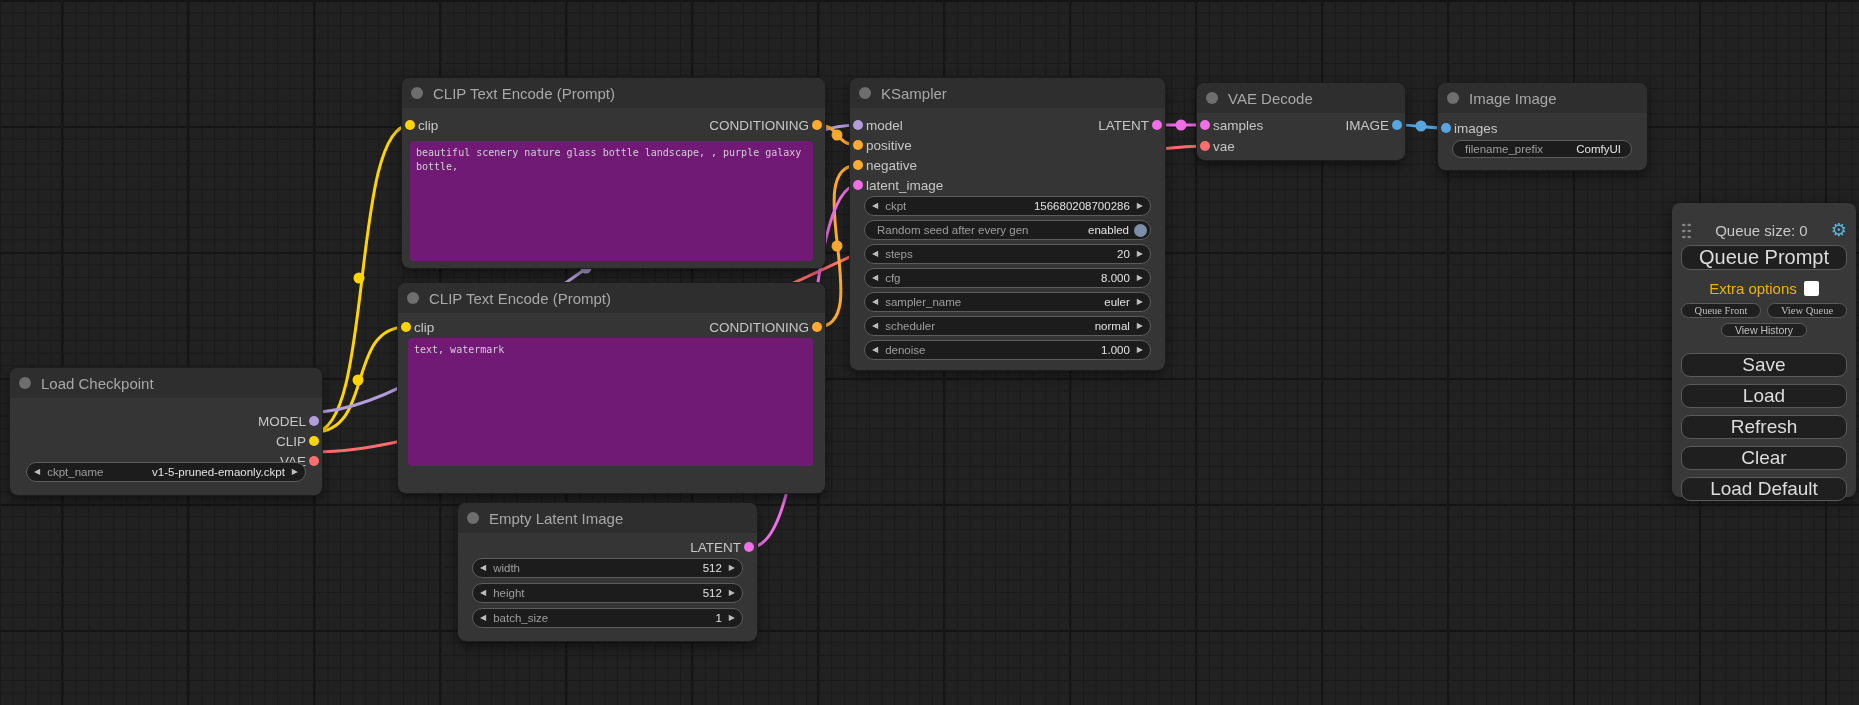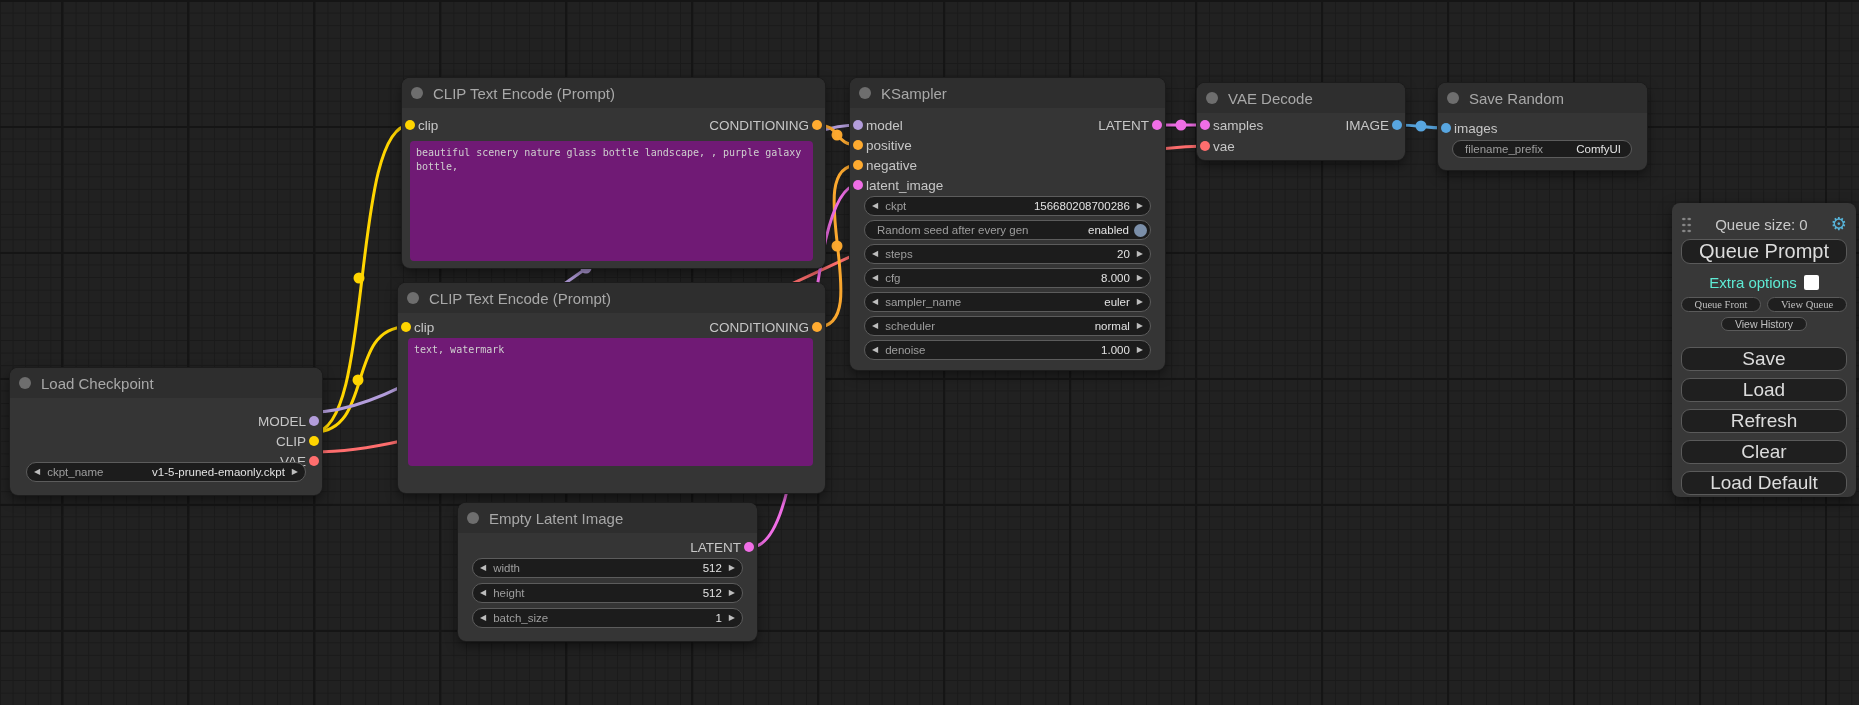--- a/index.html
+++ b/index.html
@@ -48,34 +48,34 @@
   .toggle{flex:none;width:13px;height:13px;border-radius:50%;background:#7b8fa9;margin:0 3px 0 5px;}
   .ta{
     position:absolute;background:#701a75;border-radius:4px;color:#cfcfcf;
     font-family:"DejaVu Sans Mono",monospace;font-size:10px;line-height:13.5px;
     padding:5px 6px;box-sizing:border-box;white-space:pre-wrap;word-break:break-word;
   }
   
   #qpanel{
     position:absolute;left:1672px;top:203px;width:184px;height:294px;z-index:3;
     background:#383838;border-radius:8px;box-shadow:0 5px 14px rgba(0,0,0,.5);
-    box-sizing:border-box;padding:12px 9px;display:flex;flex-direction:column;align-items:center;
+    box-sizing:border-box;padding:18px 9px;display:flex;flex-direction:column;align-items:center;
   }
   #qheader{width:100%;height:24px;display:flex;align-items:center;}
   #qgrip{width:11px;height:17px;flex:none;
     background-image:radial-gradient(circle,#888 1.4px,transparent 1.6px);
     background-size:5.5px 6px;background-position:0 0;}
   #qsize{flex:1;text-align:center;color:#c8c8c8;font-size:15px;}
   #qgear{flex:none;color:#57b3d8;font-size:18px;line-height:18px;cursor:pointer;}
   .qbtn{
     box-sizing:border-box;background:#1f1f1f;border:1px solid #5a5a5a;color:#dcdcdc;
     display:flex;align-items:center;justify-content:center;border-radius:9px;width:166px;
   }
   #qprompt{height:26px;font-size:20px;margin-top:6px;}
-  #qextras{margin-top:10px;display:flex;align-items:center;color:#5eead4;font-size:15px;}
+  #qextras{margin-top:10px;display:flex;align-items:center;color:#eab308;font-size:15px;}
   #qcheck{width:15px;height:15px;background:#ffffff;border-radius:2px;margin-left:7px;}
   .qsmallrow{margin-top:6px;display:flex;width:166px;justify-content:space-between;font-family:Liberation Serif, serif;}
   .qsmall{height:15px;font-size:10.5px;color:#c0c0c0;border-radius:8px;width:80px;}
   #qhistory{margin-top:5px;width:86px;}
   .qbig{height:24px;font-size:19px;margin-top:7px;}
   #qsave{margin-top:16px;}
 </style>
 </head>
 <body>
 
@@ -283,21 +283,21 @@
       <div class="slot out" style="top:3px">
         <span>IMAGE</span>
         <span class="pdot c-image"></span>
       </div>
     </div>
   </div>
 
   <div class="node" style="left:1438px;top:83px;width:209px;height:87px">
     <div class="ntitle">
       <span class="tdot"></span>
-      <span>Save Random</span>
+      <span>Image Image</span>
     </div>
     <div class="nbody">
       <div class="slot in" style="top:6px">
         <span class="pdot c-image"></span>
         <span>images</span>
       </div>
       <div class="widget" style="left:14px;right:15px;top:27px;height:18px">
         <span class="wlabel pad">filename_prefix</span>
         <span class="wvalue pad">ComfyUI</span>
       </div>

